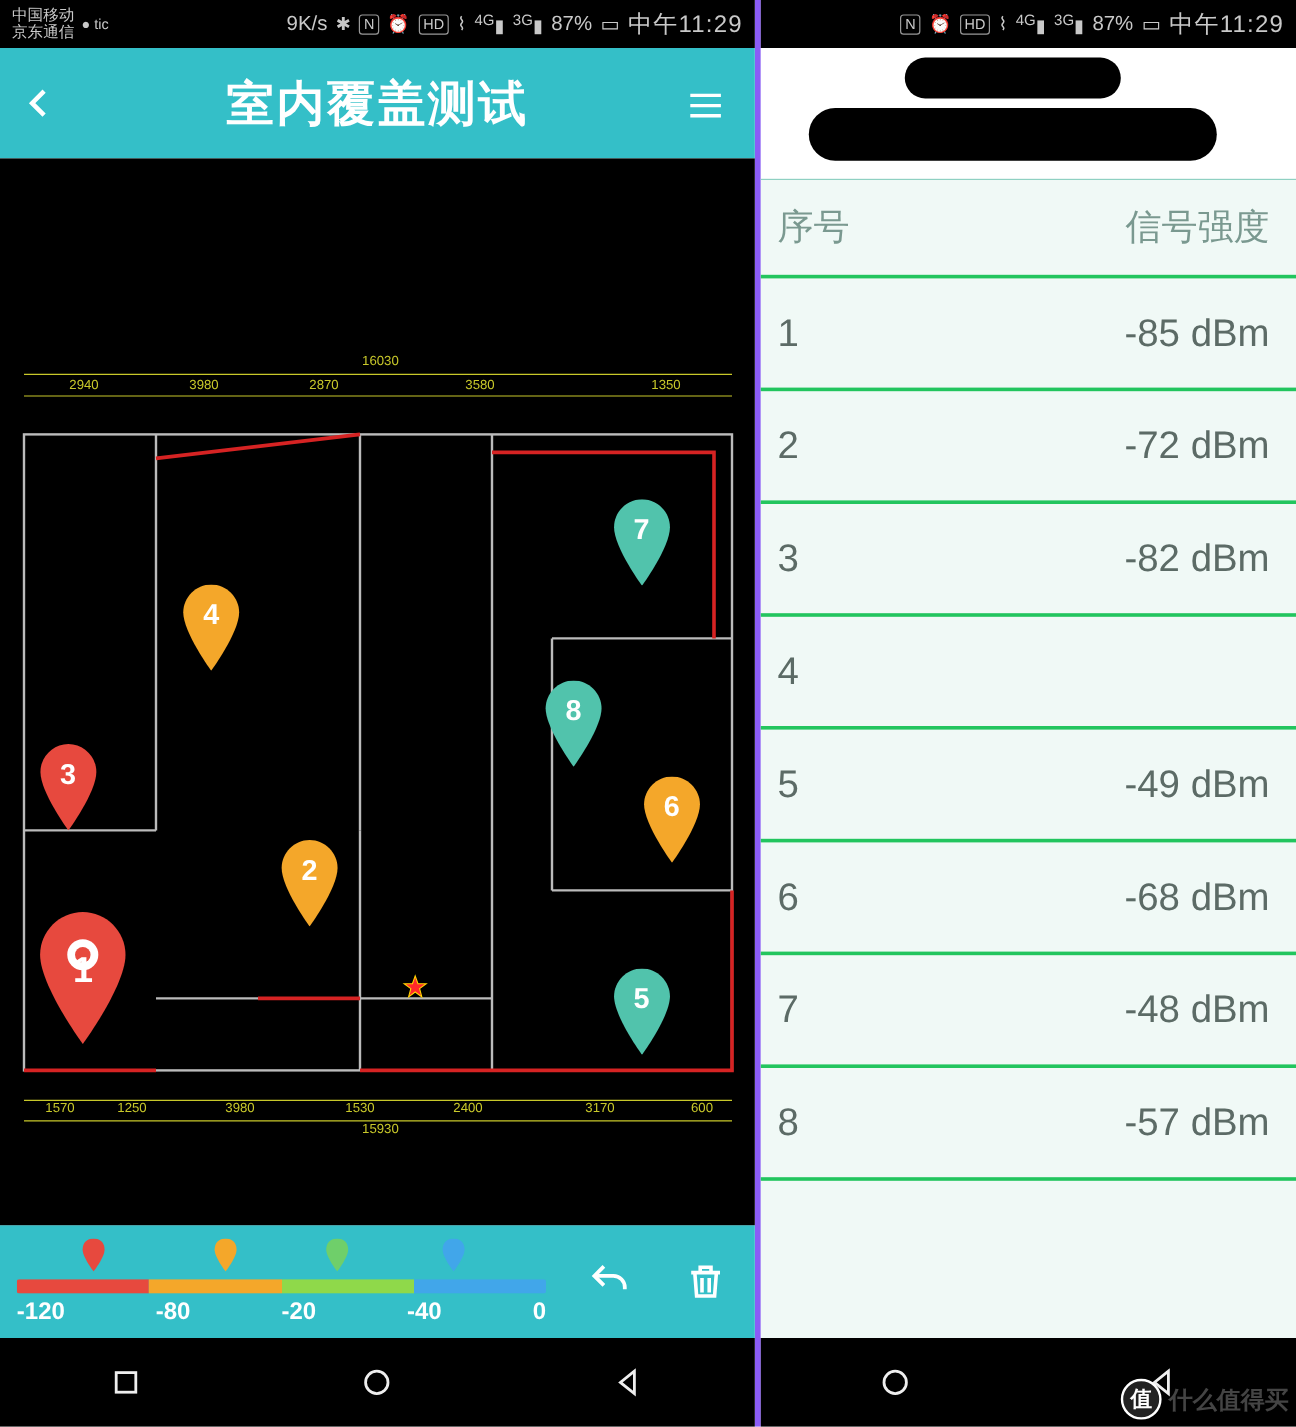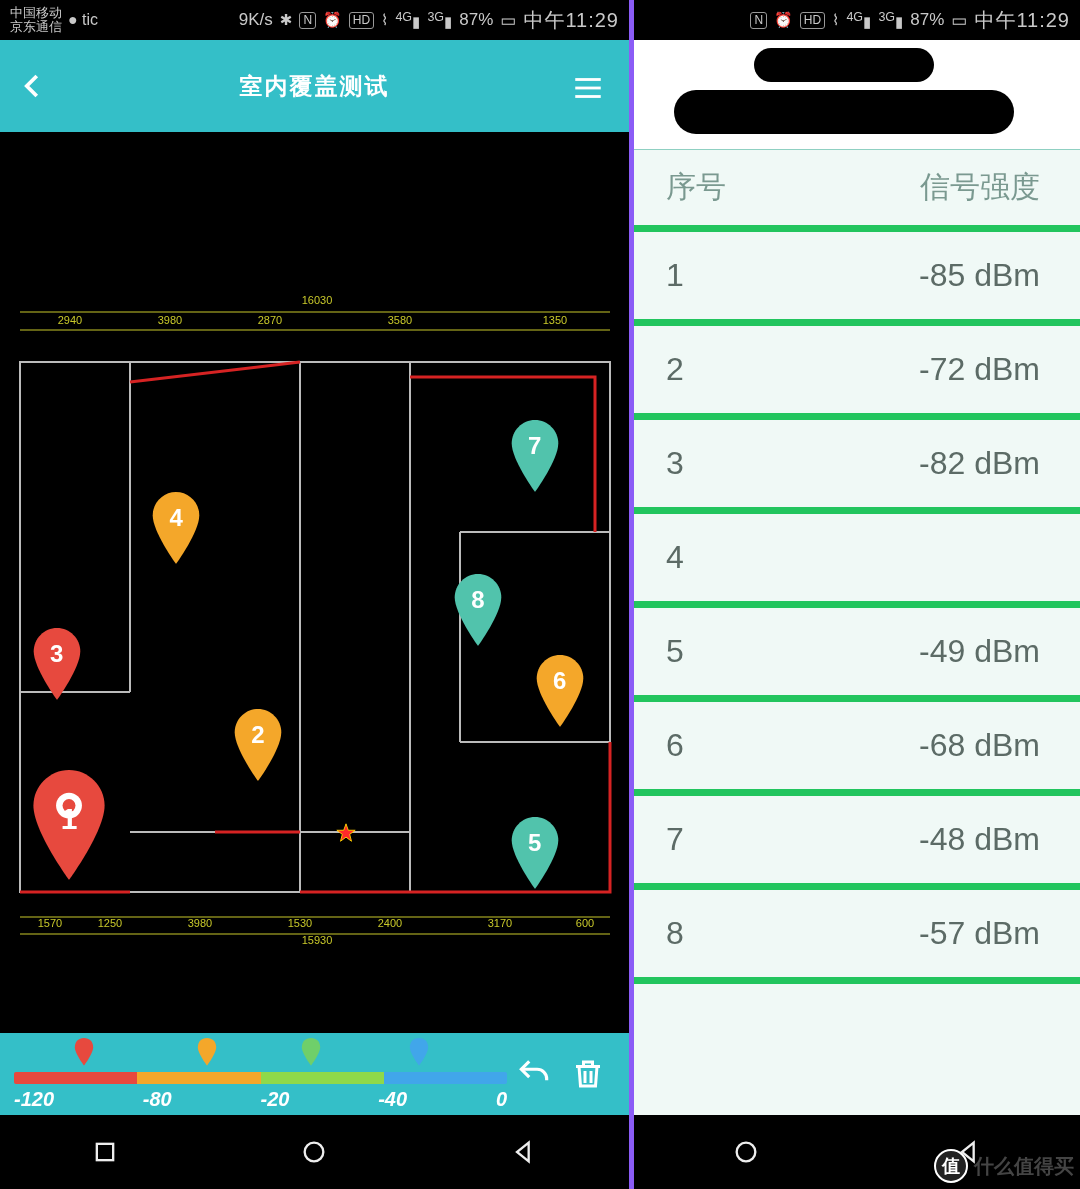--- a/index.html
+++ b/index.html
@@ -57,40 +57,39 @@
     position: relative;
   }
   .appbar .back {
     position:absolute; left:18px; top:22px; width:30px; height:48px;
     display:flex; align-items:center; justify-content:center; color:#fff;
   }
   .appbar .menu {
     position:absolute; right:20px; top:28px; width:42px; height:40px;
     display:flex; align-items:center; justify-content:center; color:#fff;
   }
-  .appbar-title { font-size:23px; font-weight:700; letter-spacing:2px; }
+  .appbar-title { font-size:40px; font-weight:700; letter-spacing:2px; }
 
   
   .floor {
     flex:1;
     background:#000;
     position:relative;
     overflow:hidden;
   }
 
   
   .legendbar {
-    height: 82px;
+    height: 94px;
     background:#34bfc8;
     display:flex;
     align-items:center;
     color:#fff;
     padding:0 14px;
-    gap:0;
-    font-style:italic;
+    gap:26px;
   }
   .legend-scale {
     flex:1;
     display:flex;
     flex-direction:column;
     gap:4px;
   }
   .scale-bar {
     height:12px;
     display:flex;
@@ -136,22 +135,22 @@
   }
   .table {
     flex:1;
     background:#f0f9f6;
     display:flex;
     flex-direction:column;
   }
   .thead, .trow {
     display:flex;
     align-items:center;
-    border-bottom:7px solid #22c55e;
-    padding:0 32px;
+    border-bottom:3px solid #22c55e;
+    padding:0 14px;
   }
   .thead {
     height:82px;
     font-size:30px;
     color:#7a9990;
     font-weight:500;
   }
   .trow {
     height:94px;
     font-size:32px;
@@ -194,21 +193,21 @@
 <div class="wrap">
 
   <div class="phone phone-left">
 
     <div class="statusbar">
       <div class="sb-left">
         <div class="sb-carrier">
           <div>中国移动</div>
           <div>京东通信</div>
         </div>
-        <span style="font-size:16px;">● <span>tic</span></span>
+        <span style="font-size:12px;">● <span>tic</span></span>
       </div>
       <div class="sb-right">
         <span>9K/s</span>
         <span class="sb-ico">✱</span>
         <span class="sb-badge">N</span>
         <span class="sb-ico">⏰</span>
         <span class="sb-badge">HD</span>
         <span class="sb-ico">⌇</span>
         <span class="sb-ico"><sup>4G</sup>▮</span>
         <span class="sb-ico"><sup>3G</sup>▮</span>

